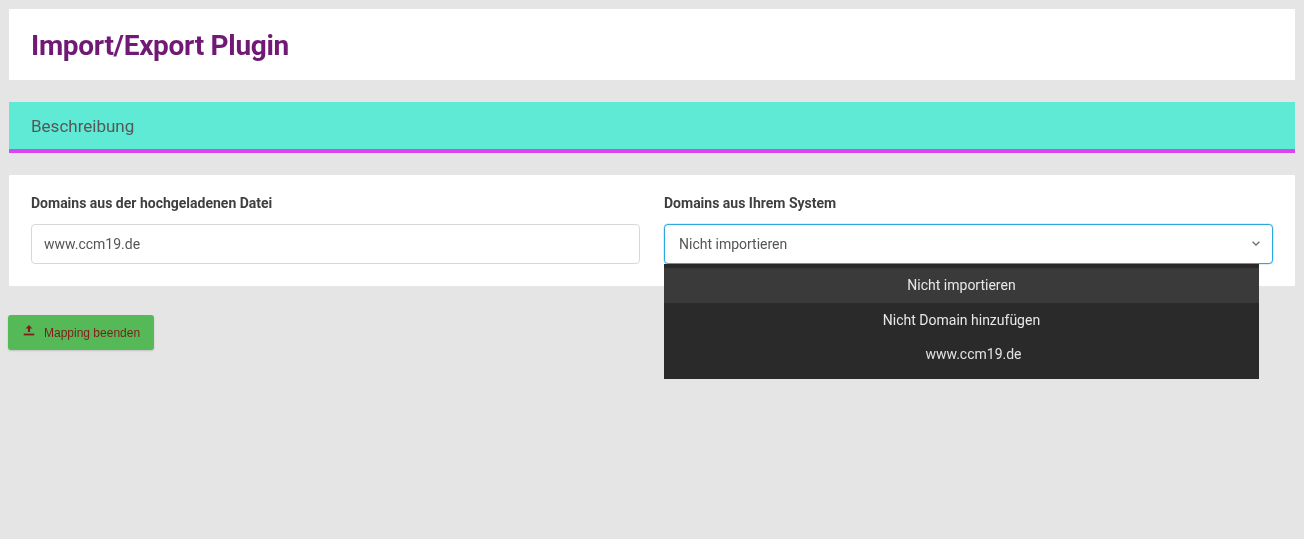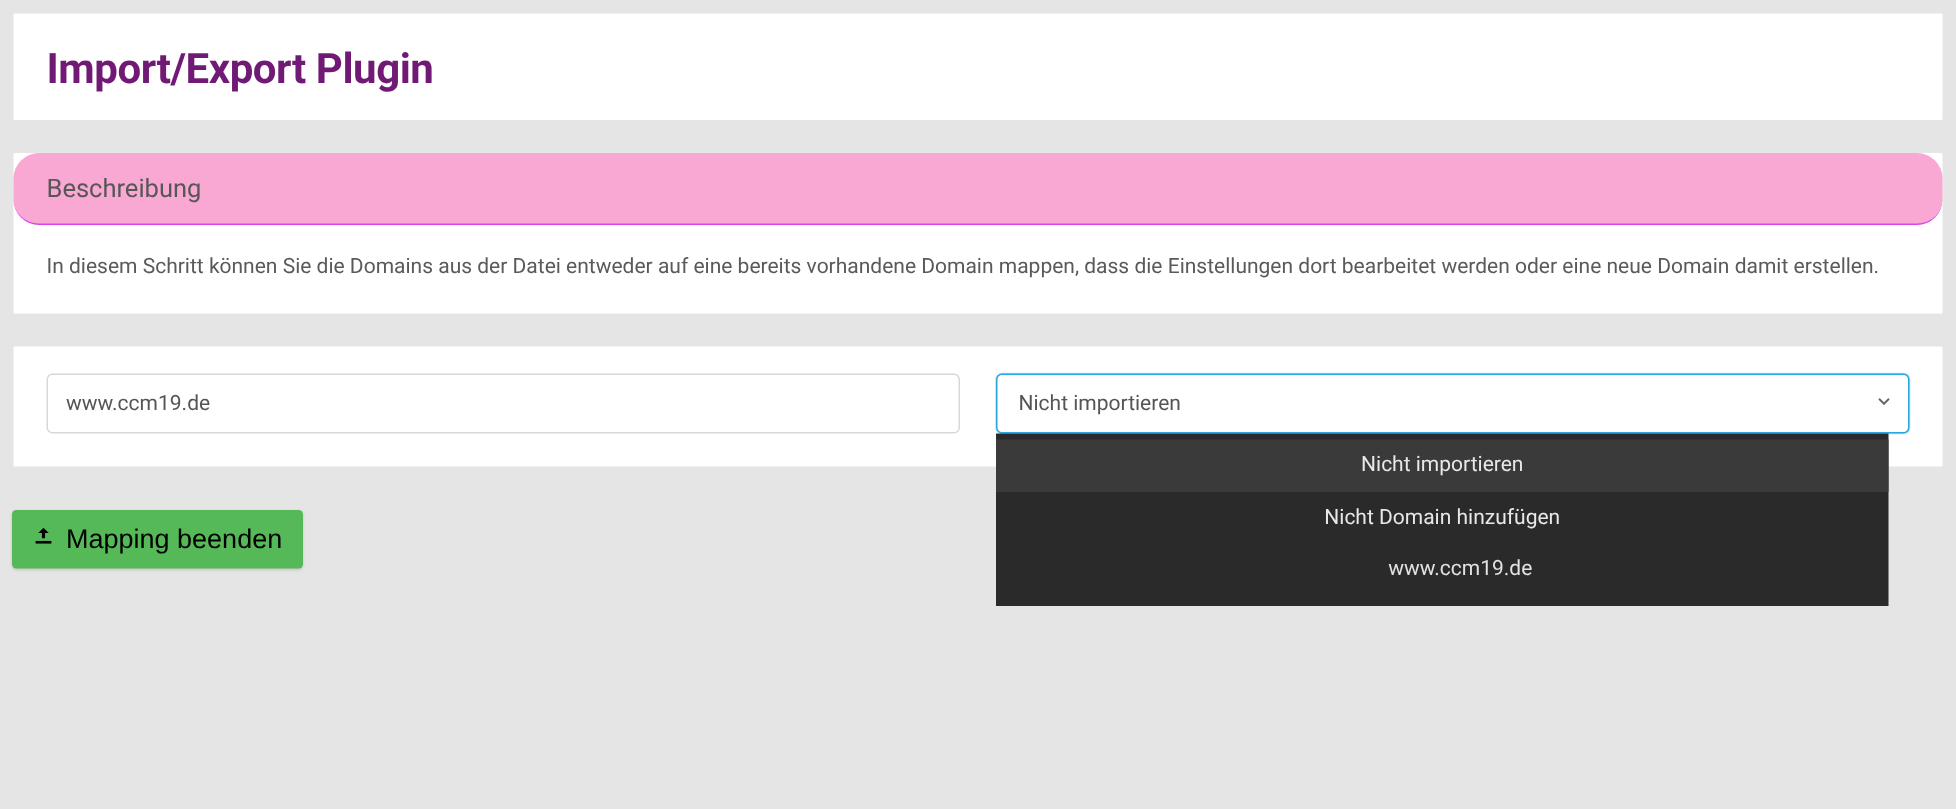--- a/index.html
+++ b/index.html
@@ -21,25 +21,24 @@
   }
   .page-title {
     padding: 20px 22px 18px;
     font-size: 28px;
     font-weight: 700;
     color: #701a75;
     letter-spacing: -0.3px;
   }
   .card-header {
     padding: 14px 22px 13px;
-    border-bottom: 1px solid #d946ef;
-    background: #f9a8d4;
+    border-bottom: 4px solid #d946ef;
+    background: #5eead4;
     font-size: 17px;
     color: #575757;
-    border-radius: 17px;
   }
   .card-body {
     padding: 18px 22px 20px;
     color: #5a5a5a;
     font-size: 14px;
     line-height: 1.5;
   }
   .card-body.mapping-body { padding: 18px 22px 22px; }
   .row { display: flex; gap: 24px; }
   .col { flex: 1 1 0; display: flex; flex-direction: column; }
@@ -107,49 +106,50 @@
     padding: 6px 12px 6px 36px;
     cursor: pointer;
     color: #e2e2e2;
   }
   .action-bar { margin-top: 12px; }
   .btn {
     display: inline-flex;
     align-items: center;
     gap: 8px;
     background: #56b957;
-    color: #000000;
+    color: #7f1d1d;
     border: none;
     border-radius: 3px;
     padding: 9px 14px;
-    font-size: 18px;
+    font-size: 12px;
     cursor: pointer;
     box-shadow: 0 1px 2px rgba(0,0,0,0.15);
   }
   .btn svg { width: 14px; height: 14px; }
 </style>
 </head>
 <body>
 
 <div class="card">
   <h1 class="page-title">Import/Export Plugin</h1>
 </div>
 
 <div class="card">
   <div class="card-header">Beschreibung</div>
-  <div class="card-body">In diesem Schritt können Sie die Domains aus der Datei entweder auf eine bereits vorhandene Domain mappen, dass die Einstellungen dort bearbeitet werden oder eine neue Domain damit erstellen.</div>
 </div>
 
 <div class="card" style="margin-bottom:28px;">
   <div class="card-body mapping-body">
     <div class="row">
       <div class="col">
+        <div class="field-label">Domains aus der hochgeladenen Datei</div>
         <div class="field-box">www.ccm19.de</div>
       </div>
       <div class="col">
+        <div class="field-label">Domains aus Ihrem System</div>
         <div class="select-wrap">
           <div class="select-box">
             <span>Nicht importieren</span>
             <span class="chevron">
               <svg width="10" height="10" viewBox="0 0 12 12">
                   <path d="M2 4 L6 8 L10 4" fill="none" stroke="currentColor" stroke-width="1.6"></path>
                 </svg>
             </span>
           </div>
           <div class="dropdown">

